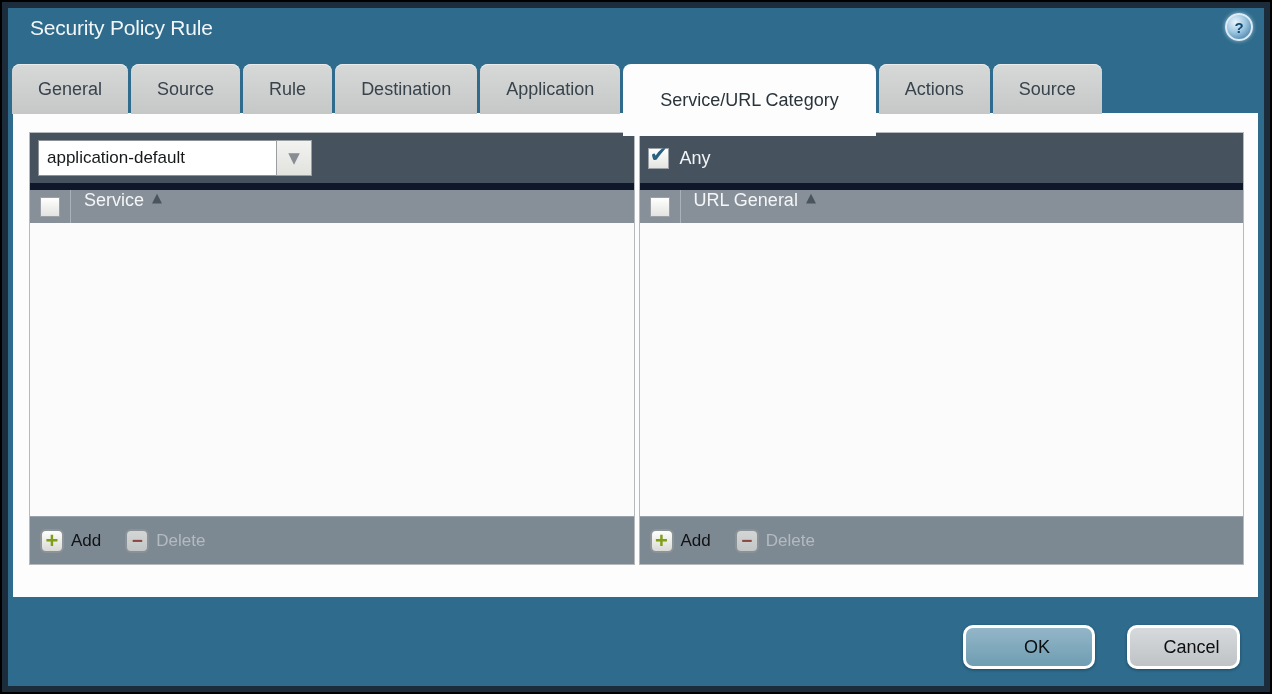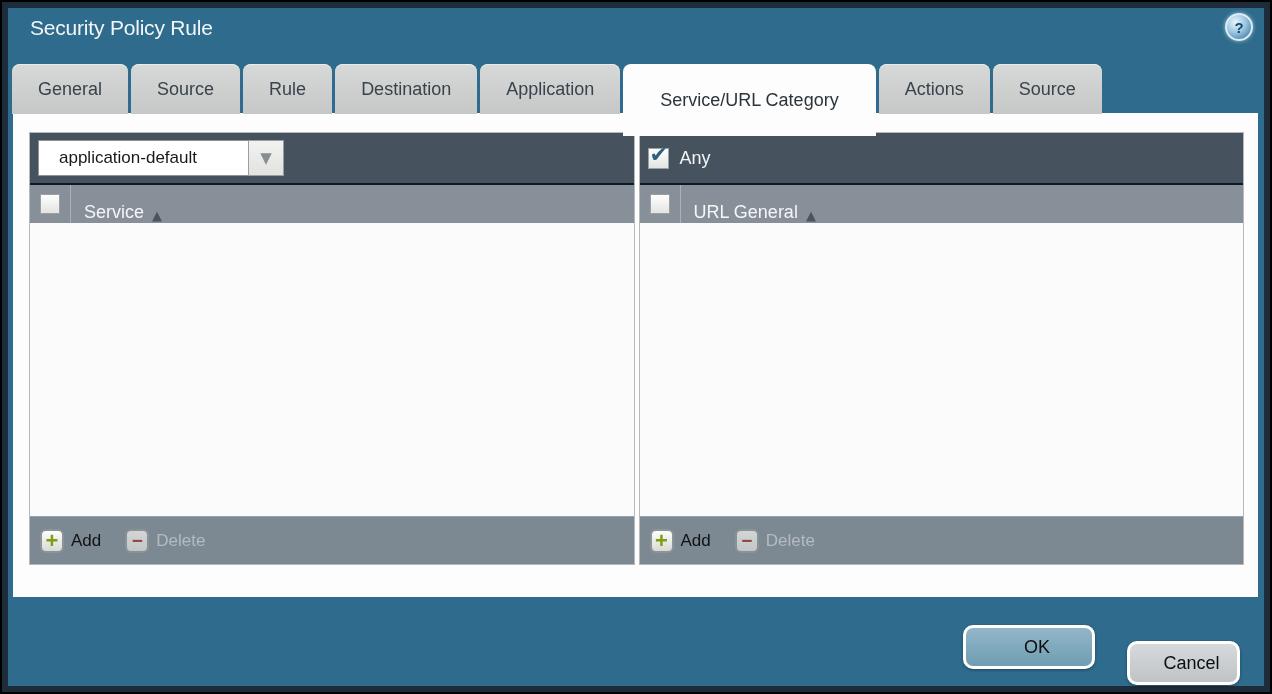--- a/index.html
+++ b/index.html
@@ -44,44 +44,44 @@
   .panel{
     flex:1 1 0;border:1px solid #b7babd;display:flex;flex-direction:column;
     box-sizing:border-box;background:#fafbfa;
   }
   .panel-top{
     height:50px;flex:0 0 50px;background:#46525d;display:flex;align-items:center;
     padding:0 8px;box-sizing:border-box;
   }
   .svc-dropdown{display:flex;height:36px;}
   .svc-dropdown input{
-    width:210px;height:36px;border:1px solid #8d9296;border-right:none;
-    box-sizing:border-box;padding:0 20px;font-size:17px;color:#17191b;
+    width:238px;height:36px;border:1px solid #8d9296;border-right:none;
+    box-sizing:border-box;padding:0 8px;font-size:17px;color:#17191b;
     font-family:"Liberation Sans","DejaVu Sans",sans-serif;background:#fff;outline:none;
   }
   .dd-btn{
     width:36px;height:36px;box-sizing:border-box;border:1px solid #9b9fa2;
     background:linear-gradient(#f2f2f0,#e2e2df);display:flex;align-items:center;
     justify-content:center;cursor:pointer;
   }
   .dd-arrow{color:#878d93;font-size:15px;font-family:"DejaVu Sans",sans-serif;line-height:1;}
   .checkbox{
     width:21px;height:21px;box-sizing:border-box;border:1px solid #9aa0a5;
     background:linear-gradient(#ffffff,#e3e3e0);position:relative;cursor:pointer;
     flex:0 0 auto;
   }
   .checkbox.checked::after{
     content:"✔";font-family:"DejaVu Sans",sans-serif;color:#29617f;font-size:22px;
     font-weight:bold;position:absolute;left:1px;top:-7px;
   }
   .any-label{color:#f2f5f7;font-size:18px;margin-left:11px;}
   
   .col-header{
-    height:40px;flex:0 0 40px;background:#879099;border-top:2px solid #0f172a;
-    display:flex;align-items:flex-end;box-sizing:border-box;
+    height:40px;flex:0 0 40px;background:#879099;border-top:7px solid #0f172a;
+    display:flex;align-items:flex-start;box-sizing:border-box;
   }
   .col-check-cell{
     width:40px;flex:0 0 40px;height:100%;display:flex;align-items:center;
     justify-content:center;border-right:1px solid #aab2b9;
   }
   .col-check-cell .checkbox{width:20px;height:20px;}
   .col-label{color:#f4f6f7;font-size:18px;margin-left:13px;}
   .sort-asc-icon{
     color:#49545e;font-size:13px;margin-left:8px;font-family:"DejaVu Sans",sans-serif;
   }
@@ -104,21 +104,21 @@
   .bar-btn.disabled{cursor:default;}
   
   .btn{
     position:absolute;height:44px;border-radius:10px;border:3px solid #ffffff;
     box-sizing:border-box;font-size:18px;color:#0c0e0f;display:flex;
     align-items:center;justify-content:center;cursor:pointer;
     box-shadow:0 1px 3px rgba(0,0,0,.35);
     padding-left:16px;
   }
   .ok-btn{right:169px;bottom:17px;width:132px;background:linear-gradient(#93b6c8,#6f9db2);}
-  .cancel-btn{right:24px;bottom:1px;width:113px;background:linear-gradient(#d7dadc,#bfc3c6);}
+  .cancel-btn{right:24px;bottom:17px;width:113px;background:linear-gradient(#d7dadc,#bfc3c6);}
 </style>
 </head>
 <body>
 
 <div class="frame-inner">
 
   <div class="dialog-title">Security Policy Rule</div>
   <div class="help-icon">?</div>
 
   <div class="tabs">

